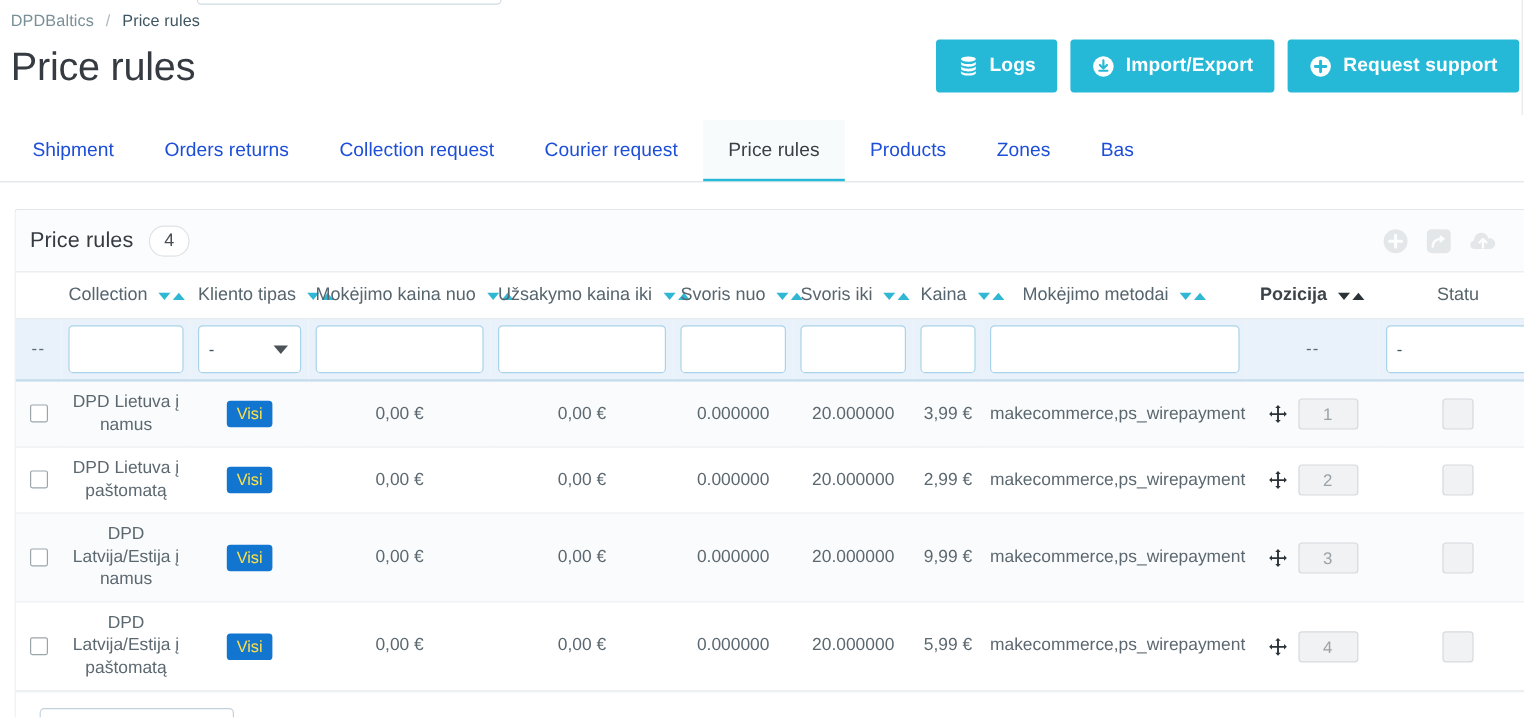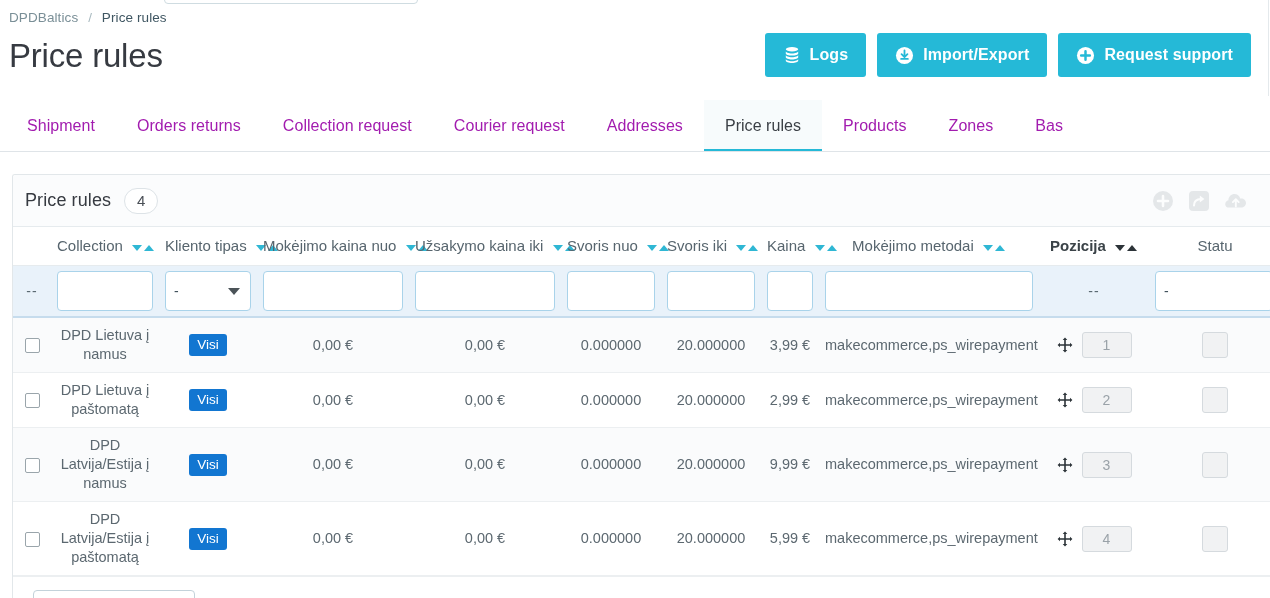--- a/index.html
+++ b/index.html
@@ -50,21 +50,21 @@
     font-weight: 400;
     color: #363a41;
     letter-spacing: -.2px;
     line-height: 46px;
     margin: 0;
   }
 
   
   .header-actions {
     position: absolute;
-    right: 19px; top: 33px;
+    right: 4px; top: 33px;
     display: flex;
     gap: 11px;
     align-items: flex-end;
   }
   .hbtn {
     display: inline-flex;
     align-items: center;
     gap: 9px;
     height: 44px;
     padding: 0 18px;
@@ -102,21 +102,21 @@
     align-items: stretch;
     padding-left: 6px;
     overflow: hidden;
     white-space: nowrap;
   }
   .tab {
     display: inline-flex;
     align-items: center;
     padding: 0 21px;
     font-size: 16px;
-    color: #a21caf;
+    color: #1d4ed8;
     cursor: pointer;
     position: relative;
     height: 52px;
     letter-spacing: .05px;
   }
   .tab.active {
     color: #3a3f45;
     background: #f7fbfc;
   }
   .tab.active::after {
@@ -285,21 +285,21 @@
     border-radius: 2px;
     background: #ffffff;
     display: inline-block;
     cursor: pointer;
     vertical-align: middle;
   }
   td.c-name { color: #5c6870; }
   .badge-visi {
     display: inline-block;
     background: #1276d1;
-    color: #ffffff;
+    color: #fde047;
     font-size: 13.5px;
     padding: 3px 8px 4px;
     border-radius: 3px;
     line-height: 15px;
   }
   td.c-pay {
     text-align: left;
     padding-left: 4px;
     white-space: nowrap;
     overflow: hidden;
@@ -398,21 +398,20 @@
       <span>Request support</span>
     </button>
   </div>
   <div class="right-sliver"></div>
 
   <nav class="tabbar">
     <div class="tab">Shipment</div>
     <div class="tab">Orders returns</div>
     <div class="tab">Collection request</div>
     <div class="tab">Courier request</div>
-    <div class="tab">Addresses</div>
     <div class="tab active">Price rules</div>
     <div class="tab">Products</div>
     <div class="tab">Zones</div>
     <div class="tab">Bas</div>
   </nav>
 
   <section class="panel">
 
     <div class="panel-header">
       <span class="panel-title">Price rules</span>

